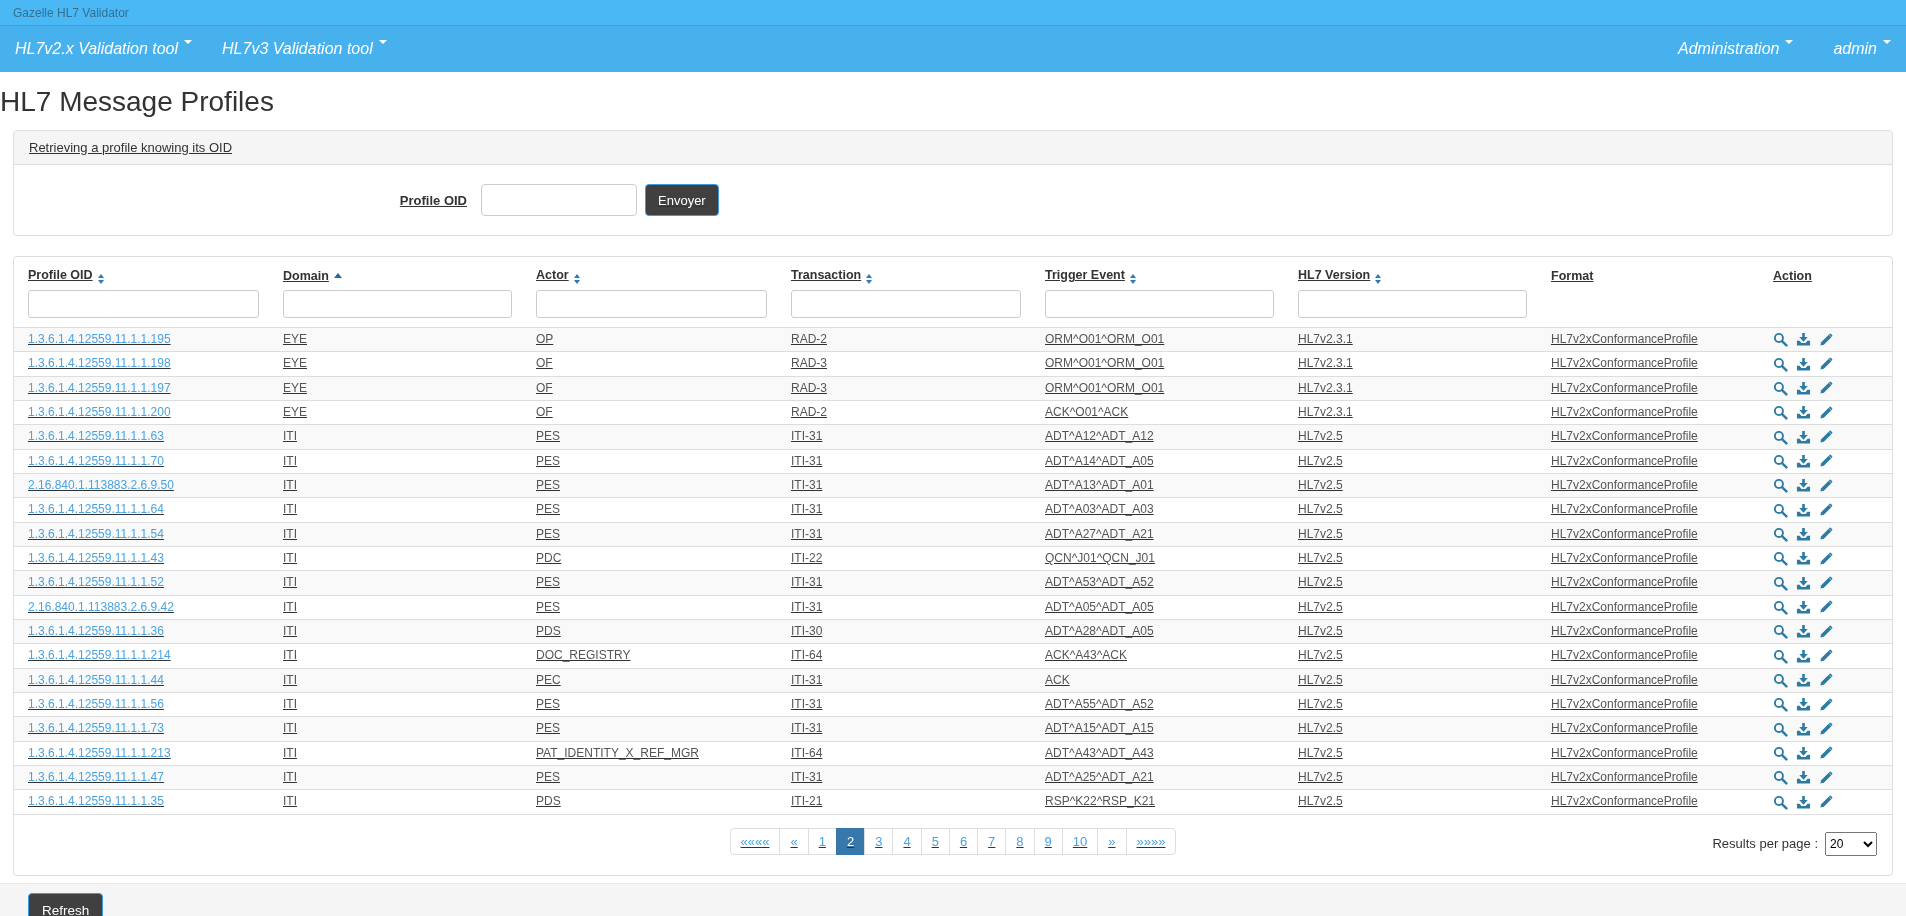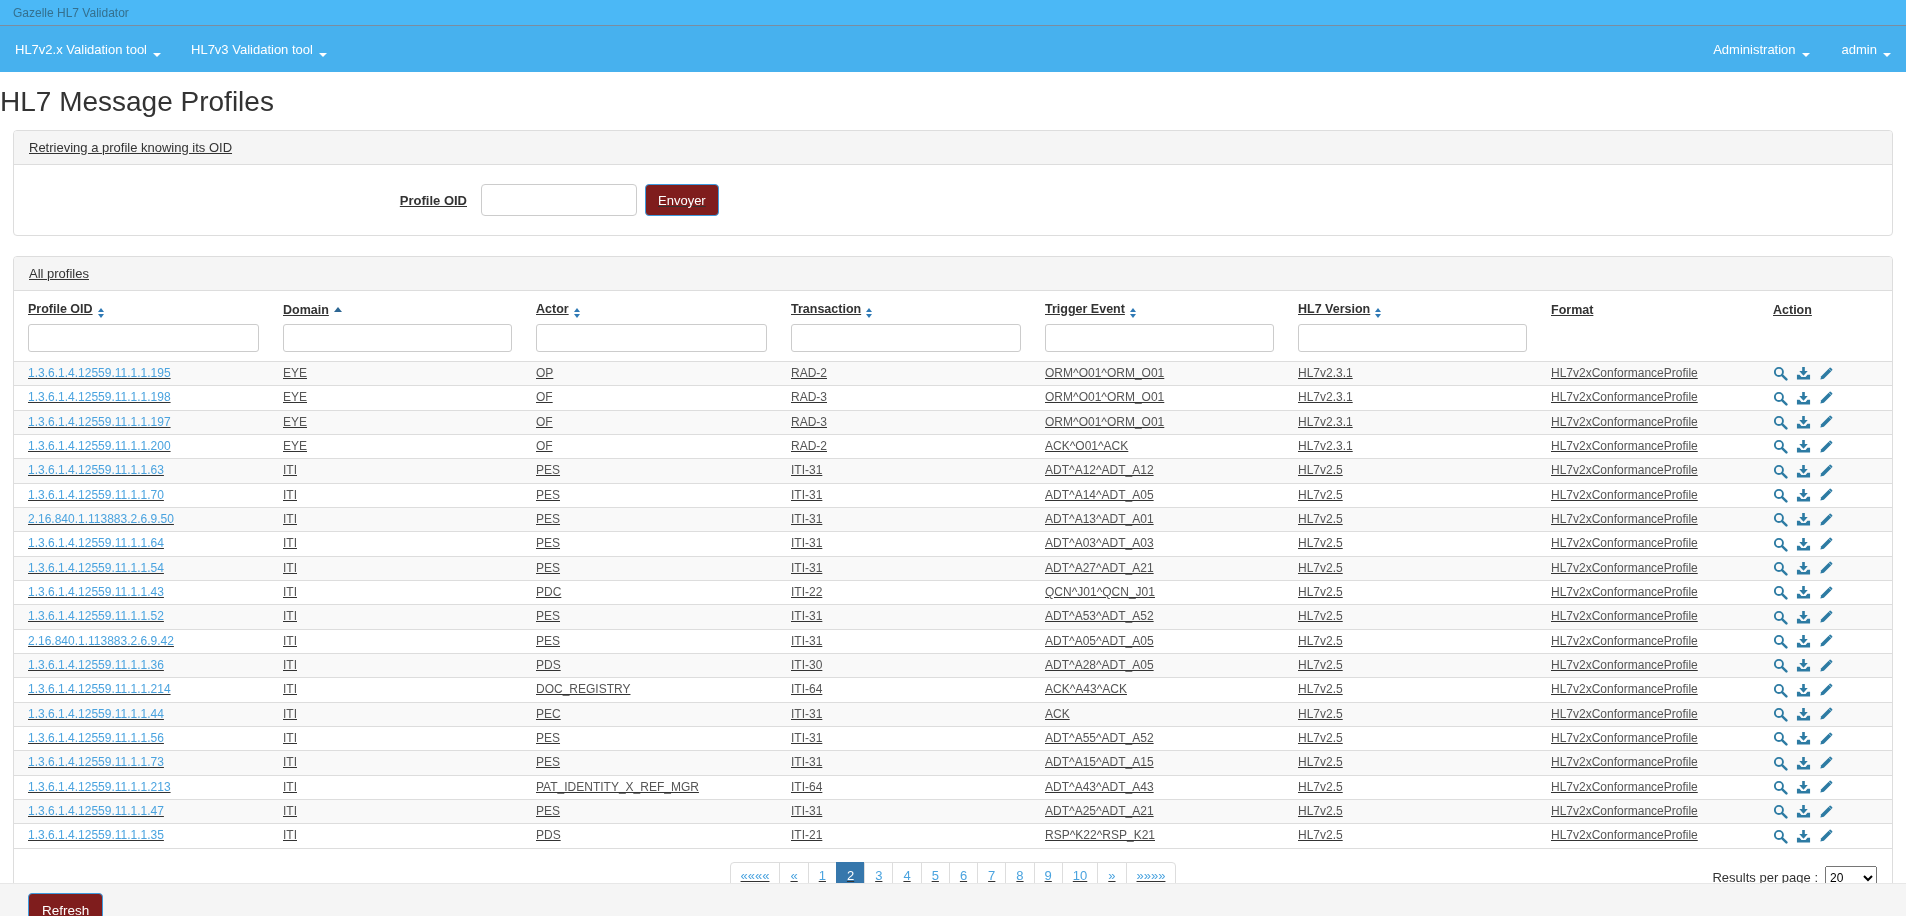--- a/index.html
+++ b/index.html
@@ -8,40 +8,40 @@
     width:1906px; height:916px; overflow:hidden; position:relative;
     font-family:"Liberation Sans", sans-serif; background:#fff; color:#333;
   }
 
   
   .brand-bar { height:25px; background:#4bb8f6; display:flex; align-items:center; padding-left:13px; }
   .brand { font-size:12px; color:#34708f; }
   .menu-bar { height:47px; background:#47b1ee; border-top:1px solid #7b8da0;
               display:flex; align-items:center; padding:0 15px; }
   .menu-left { display:flex; gap:30px; }
-  .menu-right { margin-left:auto; display:flex; gap:32px; }
-  .menu-item { color:#fff; font-size:13px; cursor:pointer; display:flex; align-items:flex-end; gap:6px; }
+  .menu-right { margin-left:auto; display:flex; gap:40px; }
+  .menu-item { color:#fff; font-size:16px; cursor:pointer; display:flex; align-items:flex-start; gap:6px;font-style:italic; }
   .caret-w { width:0; height:0; border-left:4px solid transparent; border-right:4px solid transparent; border-top:4px solid #fff; }
 
   
   .page-title { margin:14px 0 12px; font-size:28px; font-weight:500; color:#333; }
 
   
   .panel { margin:0 13px; border:1px solid #ddd; border-radius:4px; background:#fff;text-decoration:underline; }
   .panel-heading { background:#f5f5f5; border-bottom:1px solid #ddd; border-radius:3px 3px 0 0;
                    padding:9px 15px; font-size:13px; color:#333; }
   .panel-profiles { margin-top:20px; }
 
   
   .oid-body { padding:19px 15px; display:flex; align-items:center; }
   .oid-label { width:452px; text-align:right; padding-right:14px; font-weight:bold; font-size:13px; color:#333; }
   .text-input { height:32px; border:1px solid #ccc; border-radius:4px; padding:0 8px; font-size:13px; color:#555; }
   .oid-input { width:156px; }
   .btn { height:32px; padding:0 12px; font-size:13px; border-radius:4px;
-         background:#7f1d1d; border:1px solid #3d9bde; color:#fff; cursor:pointer;text-align:center; }
+         background:#404040; border:1px solid #3d9bde; color:#fff; cursor:pointer;text-align:center; }
   .oid-btn { margin-left:8px; }
 
   
   table.profiles { width:100%; table-layout:fixed; border-collapse:collapse; font-size:12px; border-bottom:1px solid #ddd; }
   .profiles th { text-align:left; font-weight:bold; color:#333; font-size:12.5px;
                  padding:11px 8px 3px 14px; white-space:nowrap; }
   .filter-cell { padding:3px 10px 9px 14px !important; }
   .filter-input { width:100%; height:28px; border:1px solid #ccc; border-radius:3px; padding:0 6px; font-size:12px; }
   .profiles tbody td { padding:4px 8px 4px 14px; border-top:1px solid #ddd; color:#555;
                        line-height:15px; white-space:nowrap; overflow:hidden; }
@@ -106,21 +106,20 @@
 <div class="panel">
   <div class="panel-heading">Retrieving a profile knowing its OID</div>
   <div class="oid-body">
     <label class="oid-label">Profile OID</label>
     <input class="text-input oid-input" type="text" value="" style="">
     <button class="btn oid-btn">Envoyer</button>
   </div>
 </div>
 
 <div class="panel panel-profiles">
-  <div class="panel-heading">All profiles</div>
 
   <table class="profiles">
     <colgroup>
       <col style="width:255px">
         <col style="width:253px">
         <col style="width:255px">
         <col style="width:254px">
       <col style="width:253px">
         <col style="width:253px">
         <col style="width:222px">

